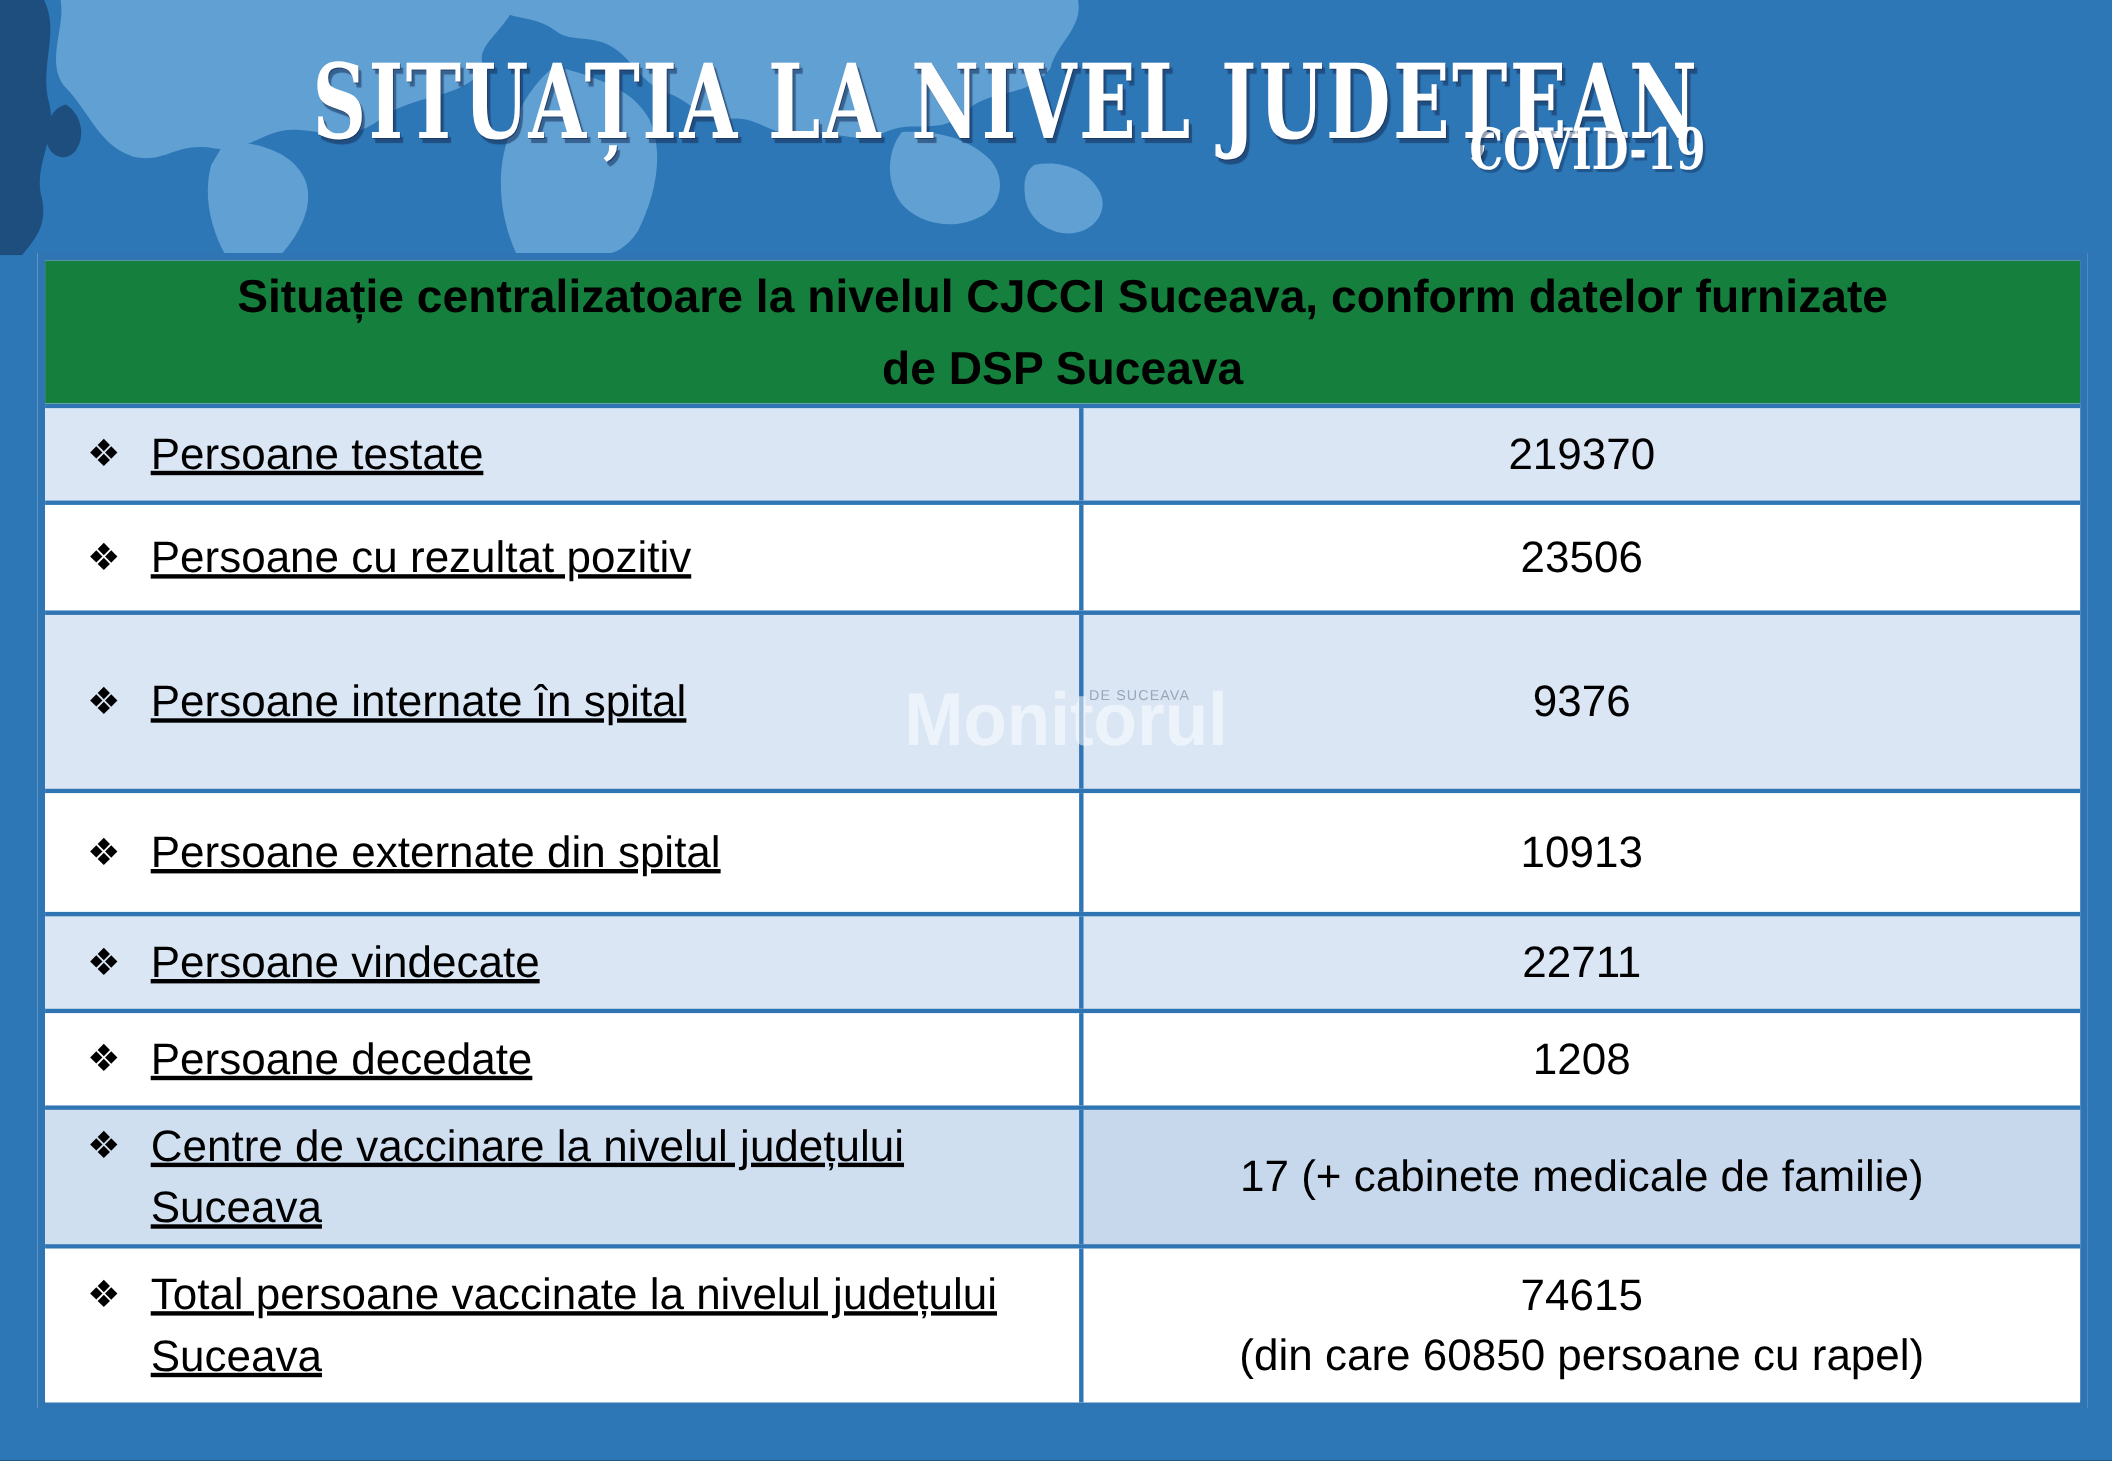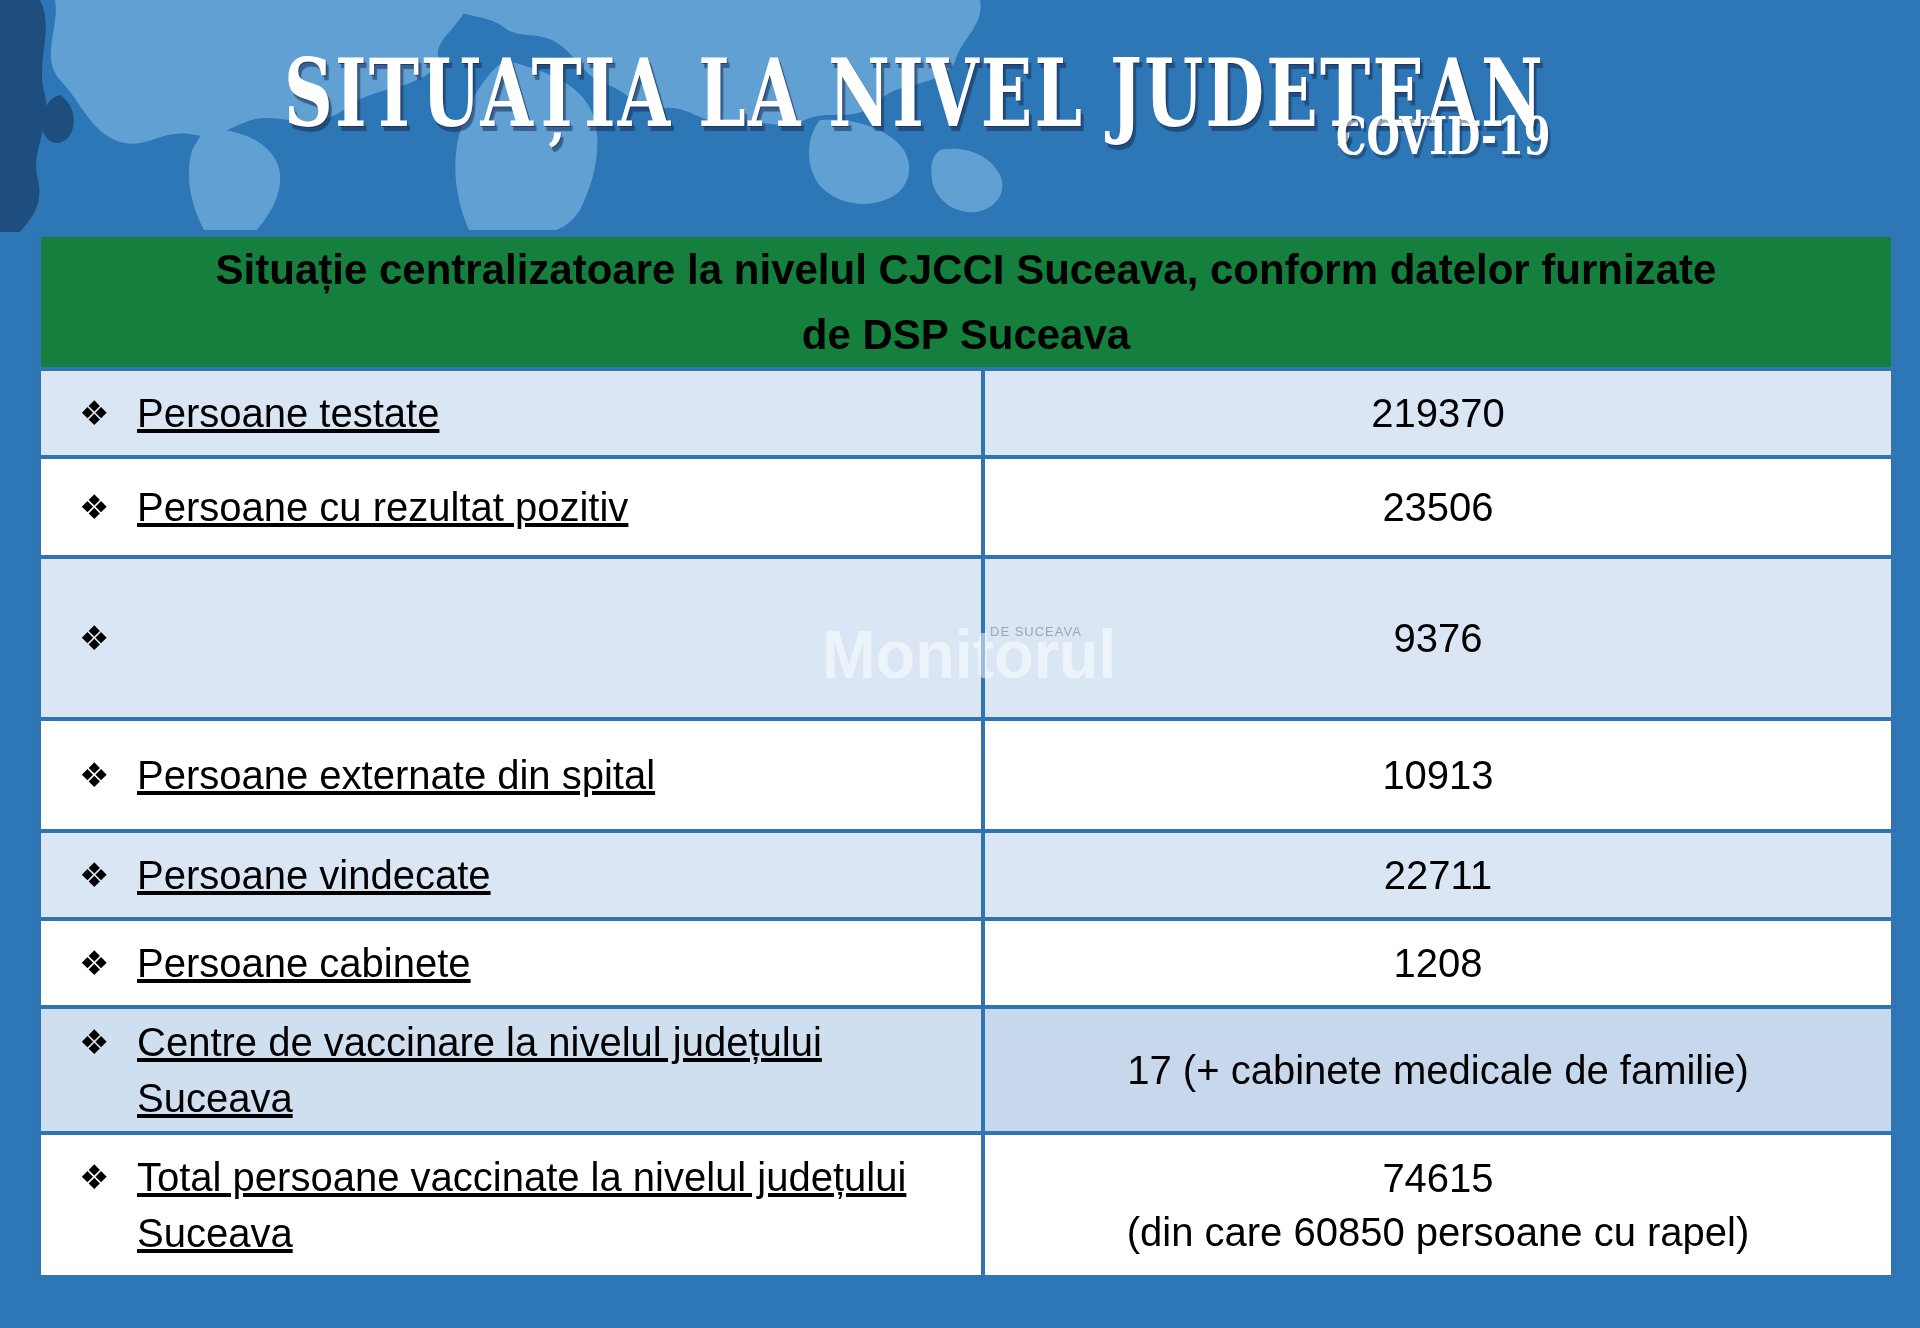--- a/index.html
+++ b/index.html
@@ -155,20 +155,21 @@
         <span class="bullet">❖</span>
         <span class="label-text">Persoane cu rezultat pozitiv</span>
       </div>
     </div>
     <div class="cell-value">23506</div>
   </div>
         <div class="row tint" style="height: 162px;">
     <div class="cell-label">
       <div class="label-inner">
         <span class="bullet">❖</span>
+        <span class="label-text">Persoane internate în spital</span>
       </div>
     </div>
     <div class="cell-value">9376</div>
   </div>
         <div class="row" style="height: 112px;">
     <div class="cell-label">
       <div class="label-inner">
         <span class="bullet">❖</span>
         <span class="label-text">Persoane externate din spital</span>
       </div>
@@ -181,21 +182,21 @@
         <span class="bullet">❖</span>
         <span class="label-text">Persoane vindecate</span>
       </div>
     </div>
     <div class="cell-value">22711</div>
   </div>
         <div class="row" style="height: 88px;">
     <div class="cell-label">
       <div class="label-inner">
         <span class="bullet">❖</span>
-        <span class="label-text">Persoane cabinete</span>
+        <span class="label-text">Persoane decedate</span>
       </div>
     </div>
     <div class="cell-value">1208</div>
   </div>
         <div class="row tint dark" style="height: 126px;">
     <div class="cell-label">
       <div class="label-inner">
         <span class="bullet">❖</span>
         <span class="label-text">Centre de vaccinare la nivelul județului Suceava</span>
       </div>

